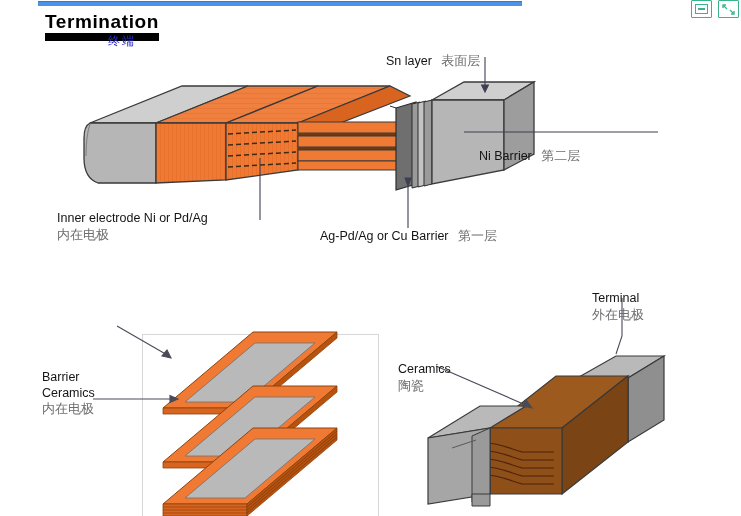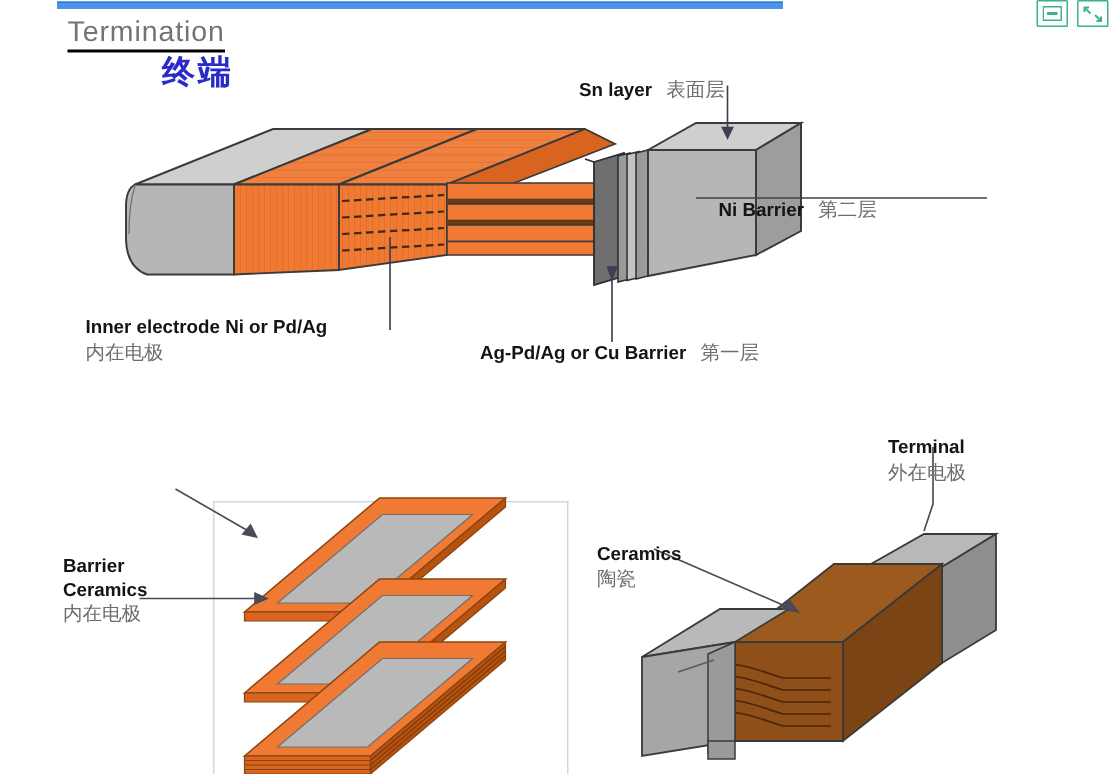--- a/index.html
+++ b/index.html
@@ -43,39 +43,39 @@
     align-items: center;
     justify-content: center;
     border-radius: 1px;
   }
   .tool-btn svg { display: block; }
 
   
   #title-en {
     left: 45px; top: 12px;
     font-size: 19px;
-    font-weight: normal;
-    color: #737373;
+    font-weight: bold;
+    color: #000000;
     letter-spacing: 0.6px;
-    border-bottom: 2px solid #000000;
+    border-bottom: 8px solid #000000;
     padding-bottom: 1px;
     line-height: 1.05;
   }
   #title-cn {
     left: 108px; top: 33px;
-    font-size: 22px;
-    font-weight: bold;
+    font-size: 12px;
+    font-weight: normal;
     color: #2a2aca;
     letter-spacing: 2px;
   }
 
   
   .lbl-en {
     font-size: 12.5px;
-    font-weight: bold;
+    font-weight: normal;
     color: #141414;
     white-space: nowrap;
     line-height: 1.25;
   }
   .lbl-cn {
     font-size: 13px;
     color: #6e6e6e;
     white-space: nowrap;
     line-height: 1.25;
   }
@@ -193,21 +193,21 @@
       <path d="M348,128 L348,170" fill="none"></path>
       <polygon points="345,120 351,120 348,128"></polygon>
     </g>
   </svg>
 
   <div class="abs lbl-row" style="left:386px; top:51px;">
     <span class="lbl-en lbl-inline-en">Sn layer</span>
     <span class="lbl-cn lbl-inline-cn">表面层</span>
   </div>
 
-  <div class="abs lbl-row" style="left:467px; top:131px;padding-left:12px;">
+  <div class="abs lbl-row" style="left:467px; top:146px;padding-left:12px;">
     <span class="lbl-en lbl-inline-en">Ni Barrier</span>
     <span class="lbl-cn lbl-inline-cn">第二层</span>
   </div>
 
   <div class="abs" style="left:57px; top:211px;">
     <div class="lbl-en">Inner electrode Ni or Pd/Ag</div>
     <div class="lbl-cn">内在电极</div>
   </div>
 
   <div class="abs lbl-row" style="left:320px; top:226px;">

